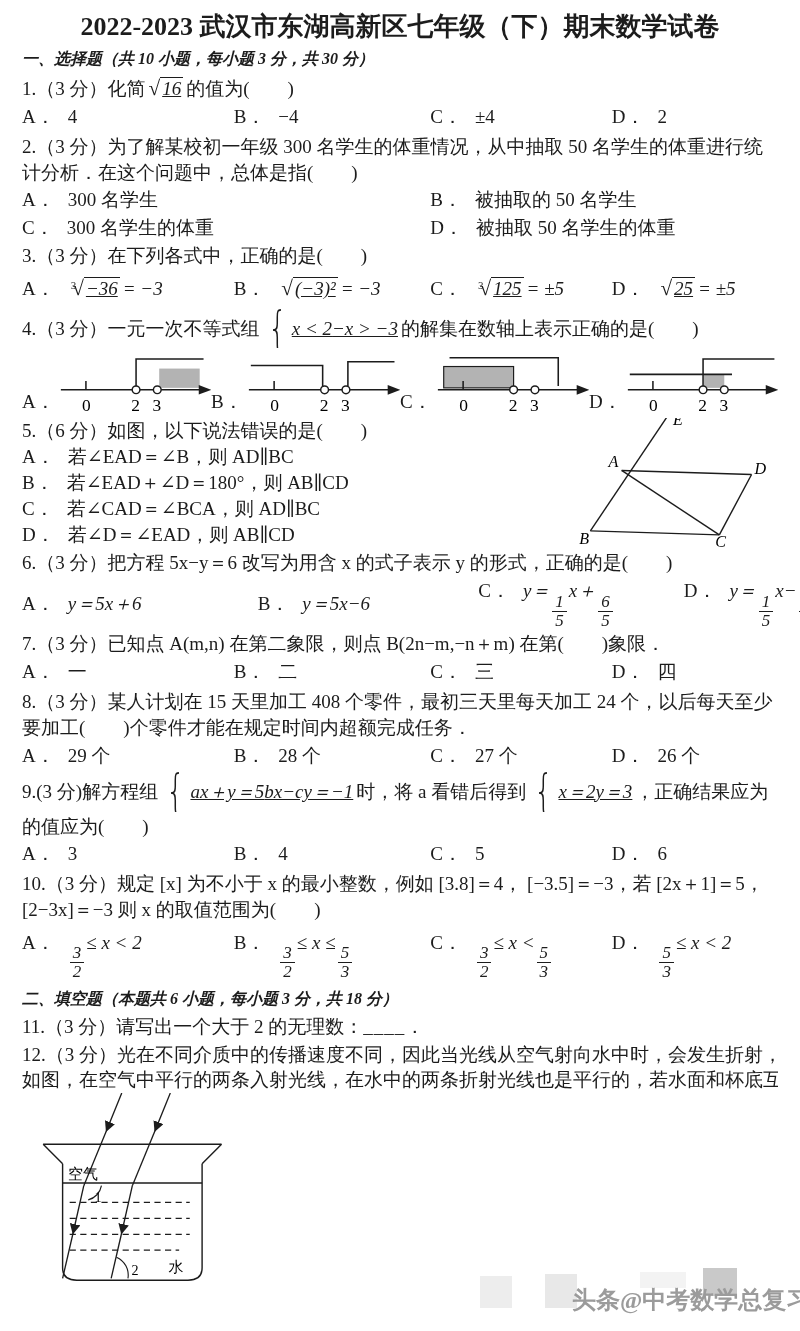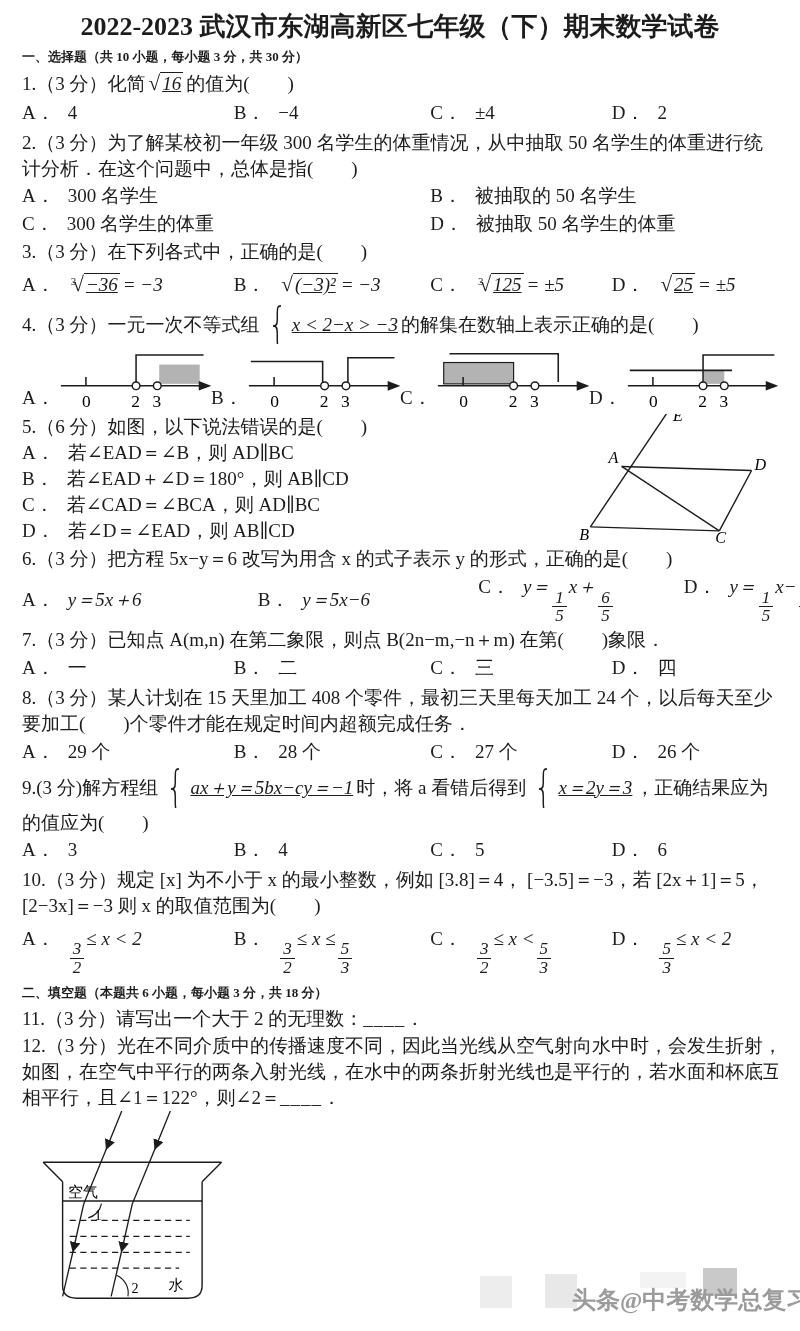--- a/index.html
+++ b/index.html
@@ -5,21 +5,21 @@
   * { margin:0; padding:0; box-sizing:border-box; }
   html,body { background:#888; }
   .page {
     position:relative; width:800px; height:1331px; margin:0 auto;
     background:#ffffff; color:#1c1c1c; overflow:hidden;
     font-family:"Liberation Serif","DejaVu Serif",serif;
     font-size:19px; line-height:1.36;
   }
   .content { padding:10px 22px 0 22px; }
   .title { text-align:center; font-weight:bold; font-size:26px; line-height:1.3; margin-bottom:4px; white-space:nowrap; }
-  .sec-head { font-weight:bold; font-size:13px; margin:2px 0 4px 0; white-space:nowrap; }
+  .sec-head { font-weight:bold; font-size:16px; margin:2px 0 4px 0; white-space:nowrap;font-style:italic; }
   .line { white-space:nowrap; overflow:hidden; }
   .qblock { margin-bottom:2px; }
   .opts4 { display:grid; grid-template-columns:28% 26% 24% 22%; margin:2px 0 4px 0; }
   .opts2 { display:grid; grid-template-columns:54% 46%; margin:1px 0 2px 0; }
   .opt { white-space:nowrap; overflow:hidden; }
   .ol { margin-right:13px; }
   .mi { font-style:italic; }
   
   .sq { white-space:nowrap; font-style:italic; margin:0 3px; }
   .sq .idx { font-size:11px; font-style:normal; position:relative; top:-0.62em; margin-right:-4px; }
@@ -304,21 +304,20 @@
 
   <div class="sec-head">二、填空题（本题共 6 小题，每小题 3 分，共 18 分）</div>
 
   <div class="qblock">
     <div class="line"><span>11.（3 分）请写出一个大于 2 的无理数：</span><span class="blank">____</span><span>．</span></div>
   </div>
 
   <div class="qblock">
     <div class="line">12.（3 分）光在不同介质中的传播速度不同，因此当光线从空气射向水中时，会发生折射，</div>
     <div class="line">如图，在空气中平行的两条入射光线，在水中的两条折射光线也是平行的，若水面和杯底互</div>
-    <div class="line"><span>相平行，且∠1＝122°，则∠2＝</span><span class="blank">____</span><span>．</span></div>
 
     <svg width="218" height="196" viewBox="0 0 220 222" style="margin-left:4px;">
 
       <line x1="6" y1="58" x2="208" y2="58" stroke="#1c1c1c" stroke-width="1.6"></line>
       <line x1="6" y1="58" x2="28" y2="80" stroke="#1c1c1c" stroke-width="1.6"></line>
       <line x1="208" y1="58" x2="186" y2="80" stroke="#1c1c1c" stroke-width="1.6"></line>
 
       <path d="M28,80 L28,198 Q28,212 44,212 L170,212 Q186,212 186,198 L186,80" fill="none" stroke="#1c1c1c" stroke-width="1.6"></path>
 
       <line x1="28" y1="102" x2="186" y2="102" stroke="#1c1c1c" stroke-width="1.6"></line>

